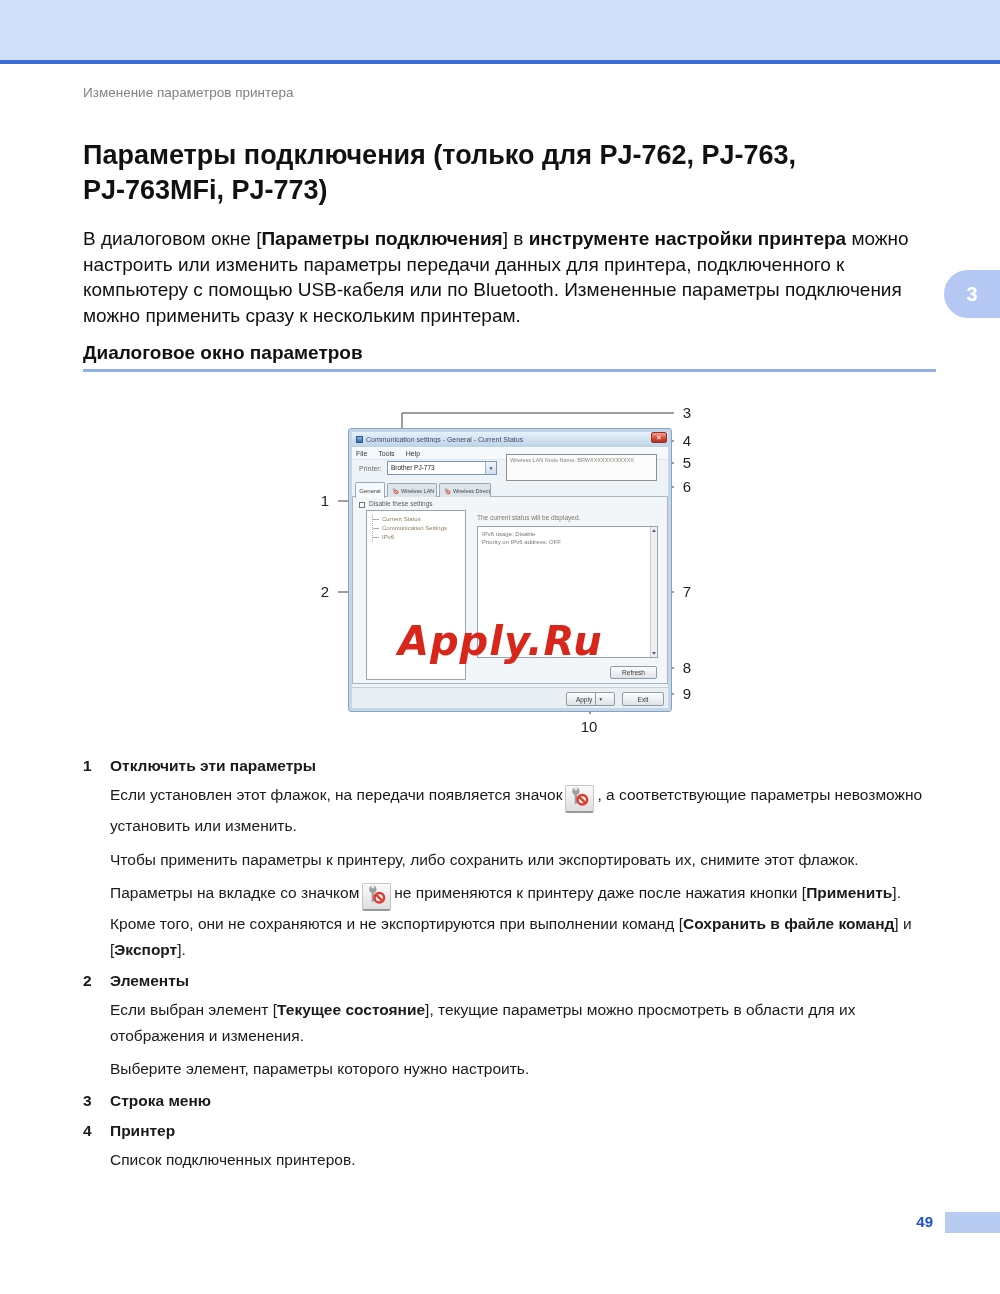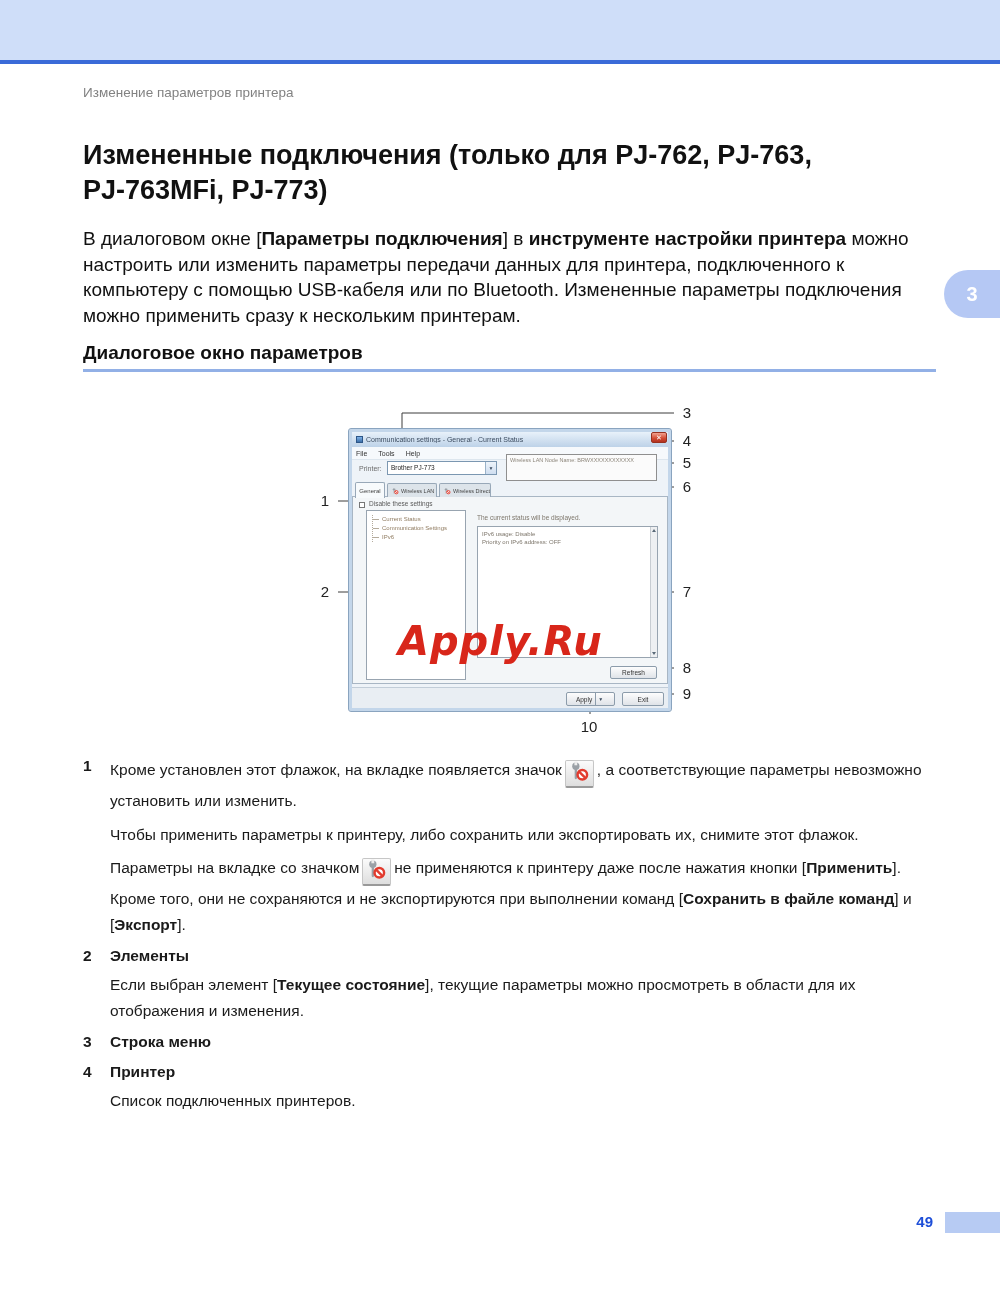--- a/index.html
+++ b/index.html
@@ -82,21 +82,21 @@
   .pageno{position:absolute;left:885px;top:1213px;width:48px;text-align:right;font-size:15px;font-weight:bold;color:#1d4ed8;}
   .pagebar{position:absolute;left:945px;top:1212px;width:55px;height:21px;background:#b7cbf3;}
 </style>
 </head>
 <body>
 
 <div class="band"></div>
 <div class="runhead">Изменение параметров принтера</div>
 
 <div class="h1">
-  <span>Измененные подключения (только для PJ-762, PJ-763,</span><br>
+  <span>Параметры подключения (только для PJ-762, PJ-763,</span><br>
   <span>PJ-763MFi, PJ-773)</span>
 </div>
 
 <div class="intro"><span>В диалоговом окне [</span><span class="b">Параметры подключения</span><span>] в </span><span class="b">инструменте настройки принтера</span><span> можно настроить или изменить параметры передачи данных для принтера, подключенного к компьютеру с помощью USB-кабеля или по Bluetooth. Измененные параметры подключения можно применить сразу к нескольким принтерам.</span></div>
 
 <div class="chaptab">
     <span>3</span>
   </div>
 
 <div class="h2">Диалоговое окно параметров</div>
@@ -212,21 +212,22 @@
     </div>
     <div class="btn" style="left:273px;top:263px;width:42px;height:14px;">Exit</div>
   </div>
 </div>
 
 <div class="items">
 
   <div class="item">
     <span class="inum">1</span>
     <div>
-      <p><span>Кроме установлен этот флажок, на вкладке появляется значок</span><span class="inlicon"><svg width="25" height="21" viewBox="0 0 24 22">
+      <div class="ihead">Отключить эти параметры</div>
+      <p><span>Если установлен этот флажок, на передачи появляется значок</span><span class="inlicon"><svg width="25" height="21" viewBox="0 0 24 22">
               <circle cx="9.2" cy="5.5" r="3.8" fill="#9aa0a6"></circle>
               <rect x="7.7" y="0.5" width="3" height="4" fill="#ececec"></rect>
               <rect x="8" y="8" width="2.4" height="11" rx="1.2" fill="#9aa0a6"></rect>
               <circle cx="16" cy="14.5" r="5" fill="#fff" stroke="#e23b2e" stroke-width="2.6"></circle>
               <line x1="12.6" y1="11.1" x2="19.4" y2="17.9" stroke="#e23b2e" stroke-width="2.6"></line>
             </svg></span><span>, а соответствующие параметры невозможно установить или изменить.</span></p>
       <p>Чтобы применить параметры к принтеру, либо сохранить или экспортировать их, снимите этот флажок.</p>
       <p><span>Параметры на вкладке со значком</span><span class="inlicon"><svg width="25" height="21" viewBox="0 0 24 22">
               <circle cx="9.2" cy="5.5" r="3.8" fill="#9aa0a6"></circle>
               <rect x="7.7" y="0.5" width="3" height="4" fill="#ececec"></rect>
@@ -235,20 +236,21 @@
               <line x1="12.6" y1="11.1" x2="19.4" y2="17.9" stroke="#e23b2e" stroke-width="2.6"></line>
             </svg></span><span>не применяются к принтеру даже после нажатия кнопки [</span><span class="b">Применить</span><span>]. Кроме того, они не сохраняются и не экспортируются при выполнении команд [</span><span class="b">Сохранить в файле команд</span><span>] и [</span><span class="b">Экспорт</span><span>].</span></p>
     </div>
   </div>
 
   <div class="item">
     <span class="inum">2</span>
     <div>
       <div class="ihead">Элементы</div>
       <p class="narrow"><span>Если выбран элемент [</span><span class="b">Текущее состояние</span><span>], текущие параметры можно просмотреть в области для их отображения и изменения.</span></p>
+      <p>Выберите элемент, параметры которого нужно настроить.</p>
     </div>
   </div>
 
   <div class="item">
     <span class="inum">3</span>
     <div>
       <div class="ihead" style="margin-bottom:10px;">Строка меню</div>
     </div>
   </div>
 

